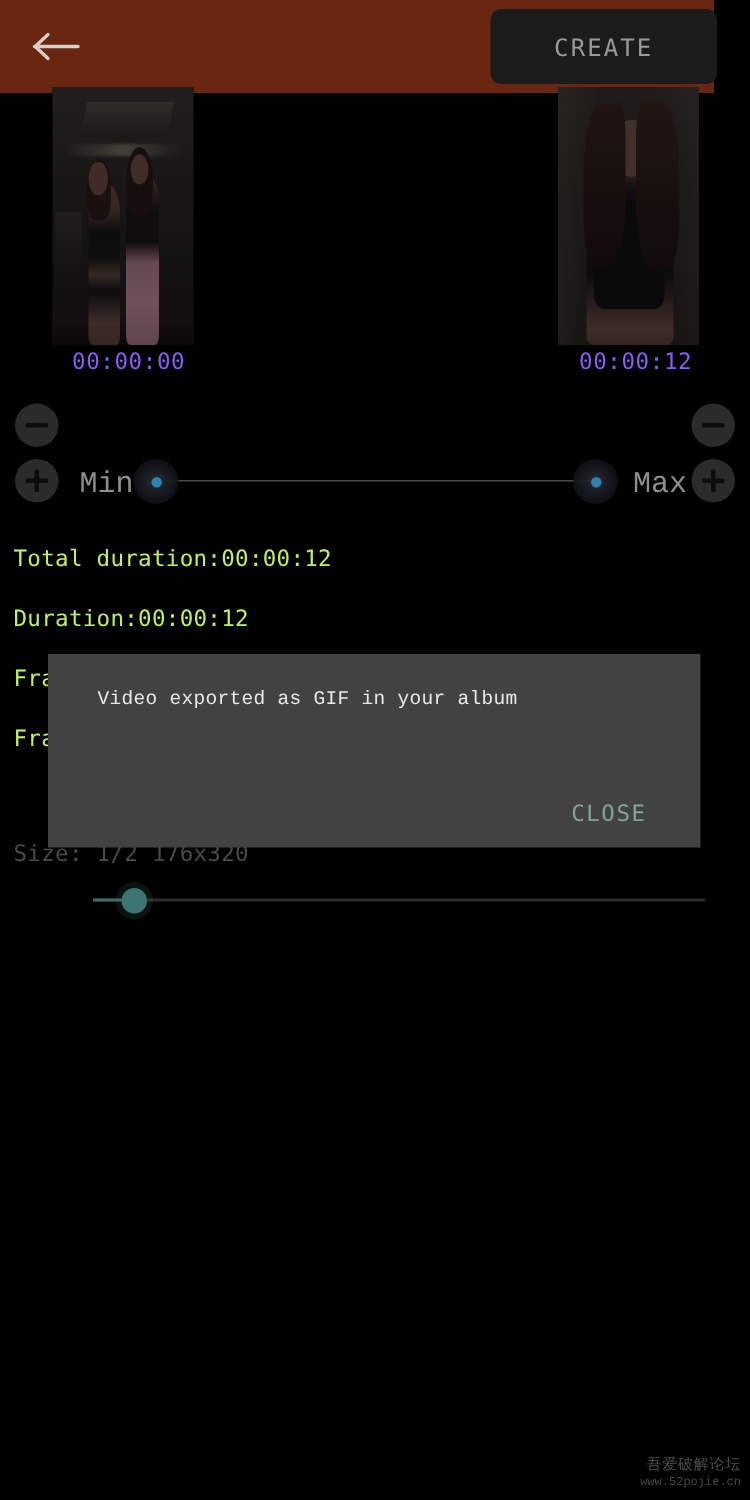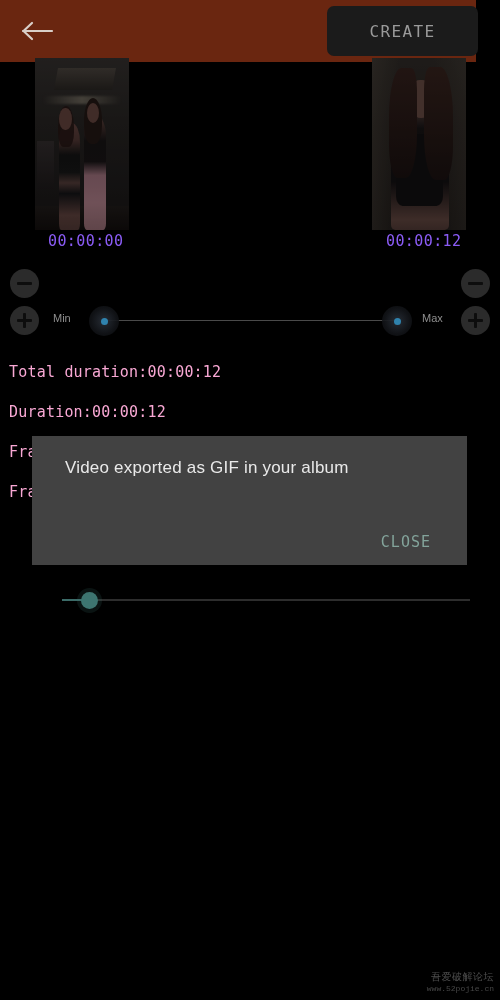--- a/index.html
+++ b/index.html
@@ -194,22 +194,22 @@
     background:#0d0d0d; border-radius:1px;
   }
   .minus-l { left:10px;  top:269px; }
   .minus-r { left:461px; top:269px; }
   .plus-l  { left:10px;  top:306px; }
   .plus-r  { left:461px; top:306px; }
 
   
   .mm-label {
     position:absolute; top:312px;
-    font-size:11px; color:#8e8e8e;
-    font-family:Liberation Sans, sans-serif;
+    font-size:20px; color:#8e8e8e;
+    font-family:Liberation Mono, monospace;
   }
   .mm-label.min { left:53px; }
   .mm-label.max { left:422px; }
 
   .range-track {
     position:absolute; left:104px; top:320px;
     width:293px; height:1px;
     background:#4a4a4a;
   }
   .range-knob {
@@ -223,21 +223,21 @@
     content:"";
     width:7px; height:7px; border-radius:50%;
     background:#2f82ad;
   }
   .range-knob.k1 { left:89px; }
   .range-knob.k2 { left:382px; }
 
   
   .info {
     position:absolute; left:9px;
-    font-size:15px; color:#f9a8d4;
+    font-size:15px; color:#bef264;
     font-family:"DejaVu Sans Mono", monospace;
     letter-spacing:.2px;
     white-space:nowrap;
   }
   .info.r1 { top:363px; }
   .info.r2 { top:403px; }
   .info.r3 { top:443px; }
   .info.r4 { top:483px; }
   .info.r5 { top:560px; color:#4a4a4a; }
 
@@ -262,23 +262,23 @@
 
   
   .dialog {
     position:absolute;
     left:32px; top:436px;
     width:435px; height:129px;
     background:#424242;
   }
   .dialog-msg {
     position:absolute; left:33px; top:22px;
-    font-size:17px;
+    font-size:13px;
     color:#e9e9e9;
-    font-family:Liberation Sans, sans-serif;
+    font-family:Liberation Mono, monospace;
     letter-spacing:.2px;
   }
   .dialog-close {
     position:absolute; right:36px; bottom:14px;
     font-size:15px;
     color:#83a49b;
     letter-spacing:1px;
     font-family:"DejaVu Sans Mono", monospace;
   }
 
@@ -368,20 +368,21 @@
   <div class="mm-label min">Min</div>
   <div class="mm-label max">Max</div>
   <div class="range-track"></div>
   <div class="range-knob k1"></div>
   <div class="range-knob k2"></div>
 
   <div class="info r1">Total duration:00:00:12</div>
   <div class="info r2">Duration:00:00:12</div>
   <div class="info r3">Fra</div>
   <div class="info r4">Fra</div>
+  <div class="info r5">Size:  1/2  176x320</div>
 
   <div class="bslider-track"></div>
   <div class="bslider-fill"></div>
   <div class="bslider-thumb"></div>
 
   <div class="dialog">
     <div class="dialog-msg">Video exported as GIF in your album</div>
     <div class="dialog-close">CLOSE</div>
   </div>
 

